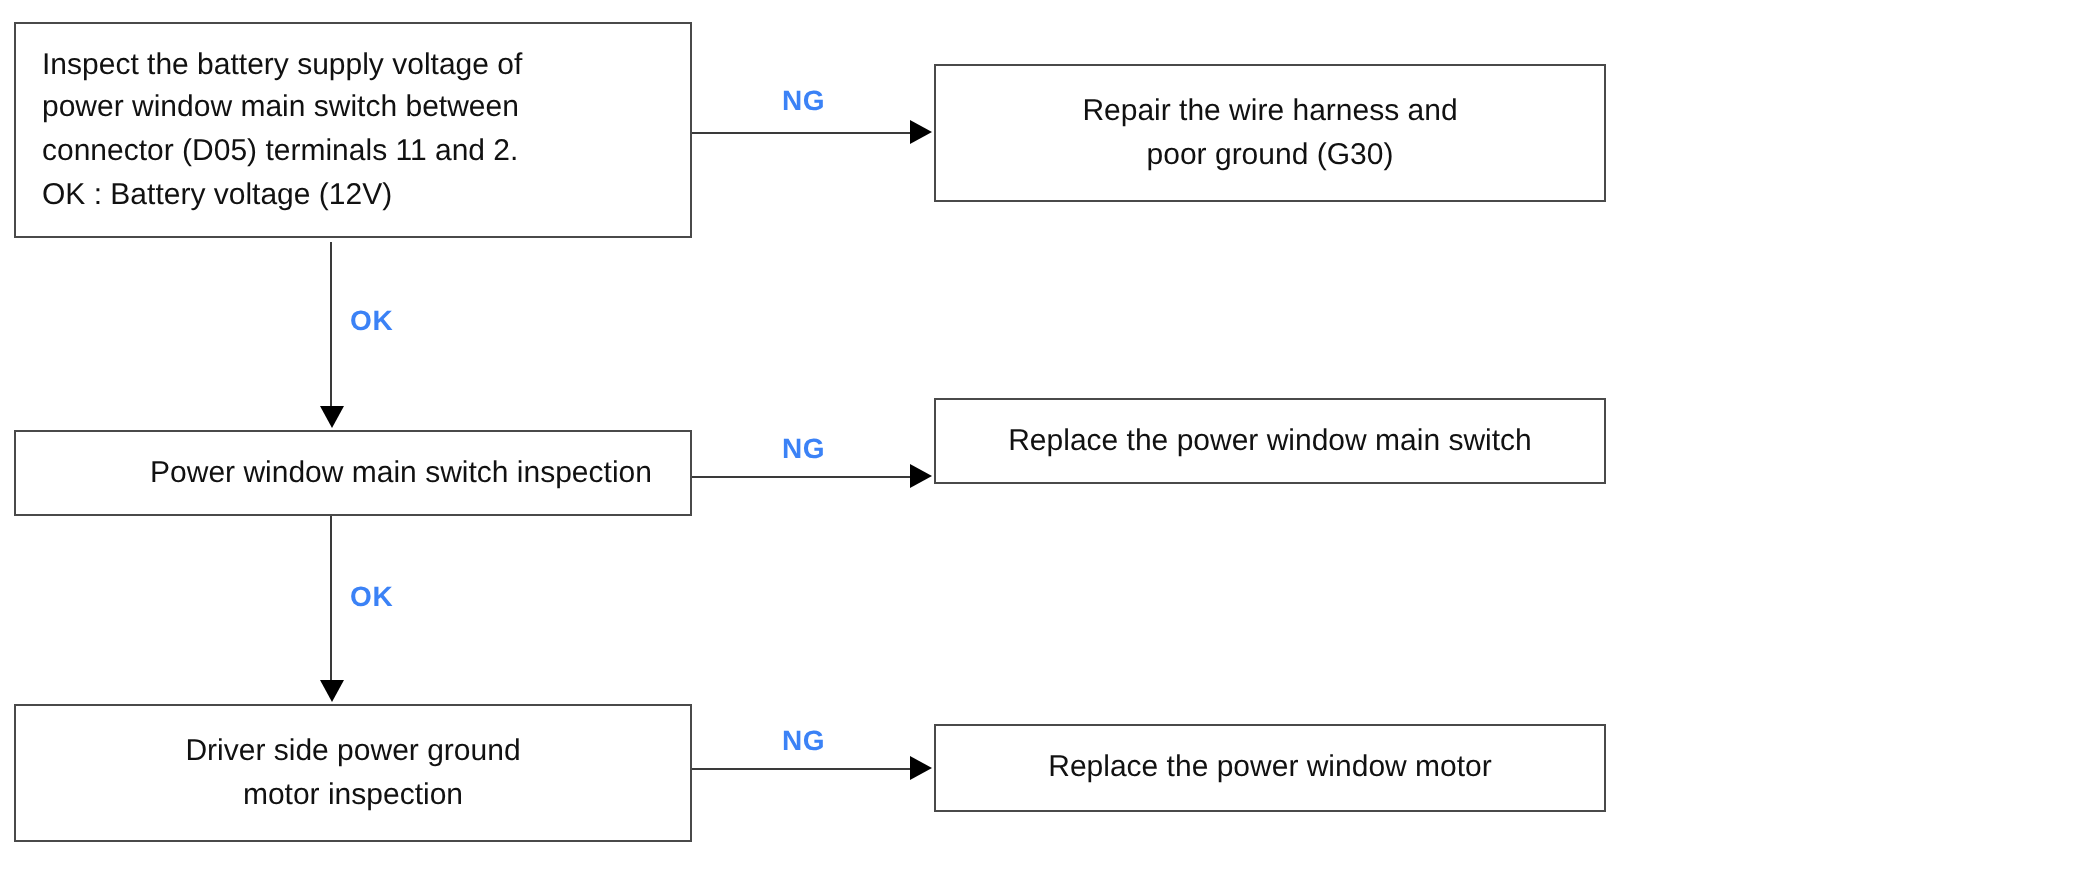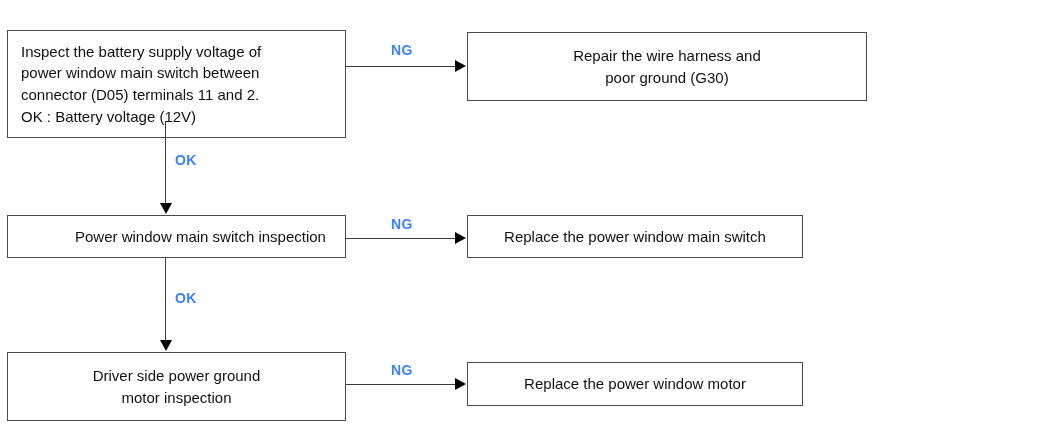--- a/index.html
+++ b/index.html
@@ -38,24 +38,24 @@
   }
   .node-text {
     display: block;
     white-space: pre-line;
   }
   .node.left-align .node-text {
     padding-left: 13px;
   }
 
   
-  #node-inspect-voltage { left: 7px;   top: 30px;  width: 339px; height: 108px; align-items: center; }
-  #node-repair-harness  { left: 467px; top: 32px;  width: 400px; height: 69px;  }
+  #node-inspect-voltage { left: 7px;   top: 11px;  width: 339px; height: 108px; align-items: center; }
+  #node-repair-harness  { left: 467px; top: 32px;  width: 336px; height: 69px;  }
   #node-main-switch-inspection { left: 7px;   top: 215px; width: 339px; height: 43px; padding-left: 48px; }
-  #node-replace-main-switch    { left: 467px; top: 215px; width: 336px; height: 43px; }
+  #node-replace-main-switch    { left: 467px; top: 199px; width: 336px; height: 43px; }
   #node-motor-inspection       { left: 7px;   top: 352px; width: 339px; height: 69px; }
   #node-replace-motor          { left: 467px; top: 362px; width: 336px; height: 44px; }
 
   
   .line {
     position: absolute;
     background: #3a3a3a;
   }
   .line.h { height: 1px; }
   .line.v { width: 1px; }

